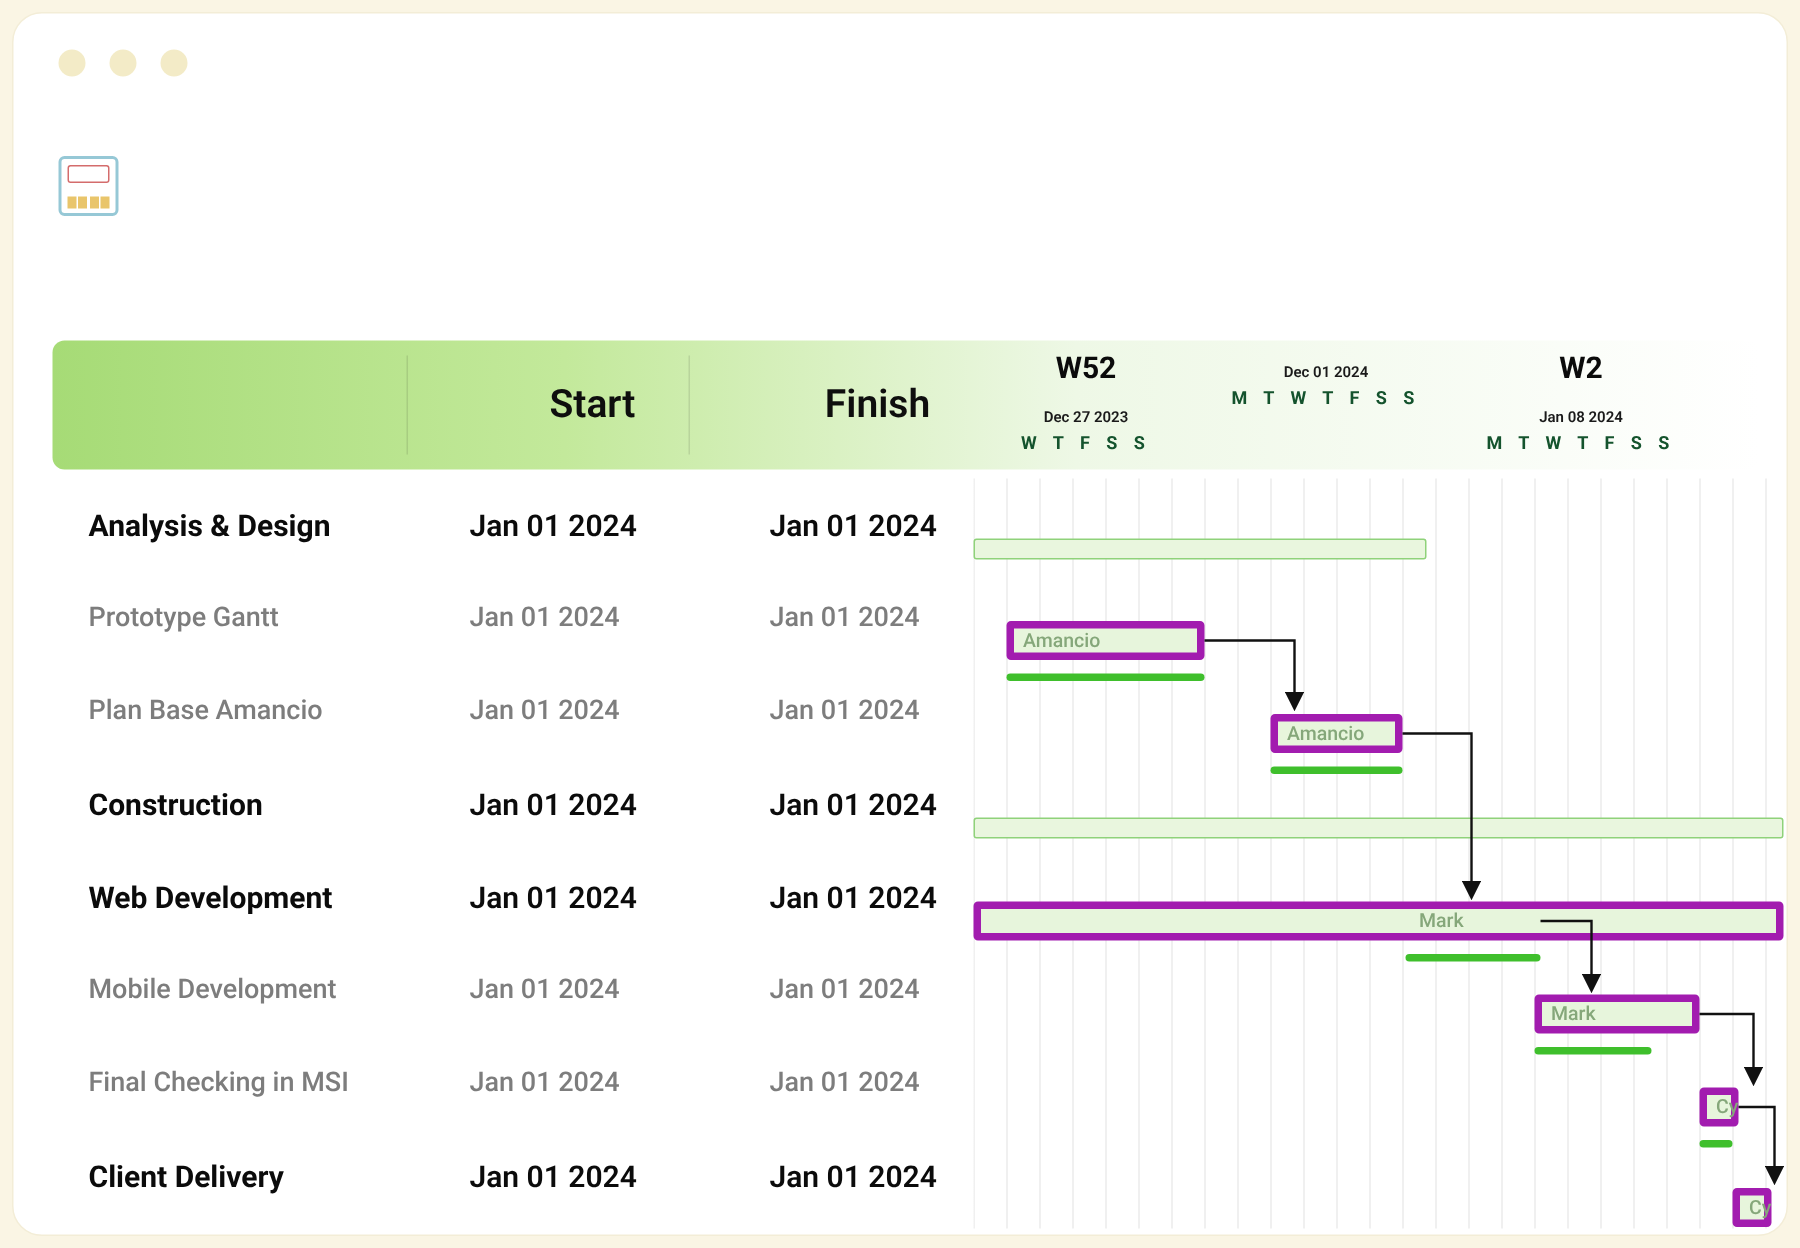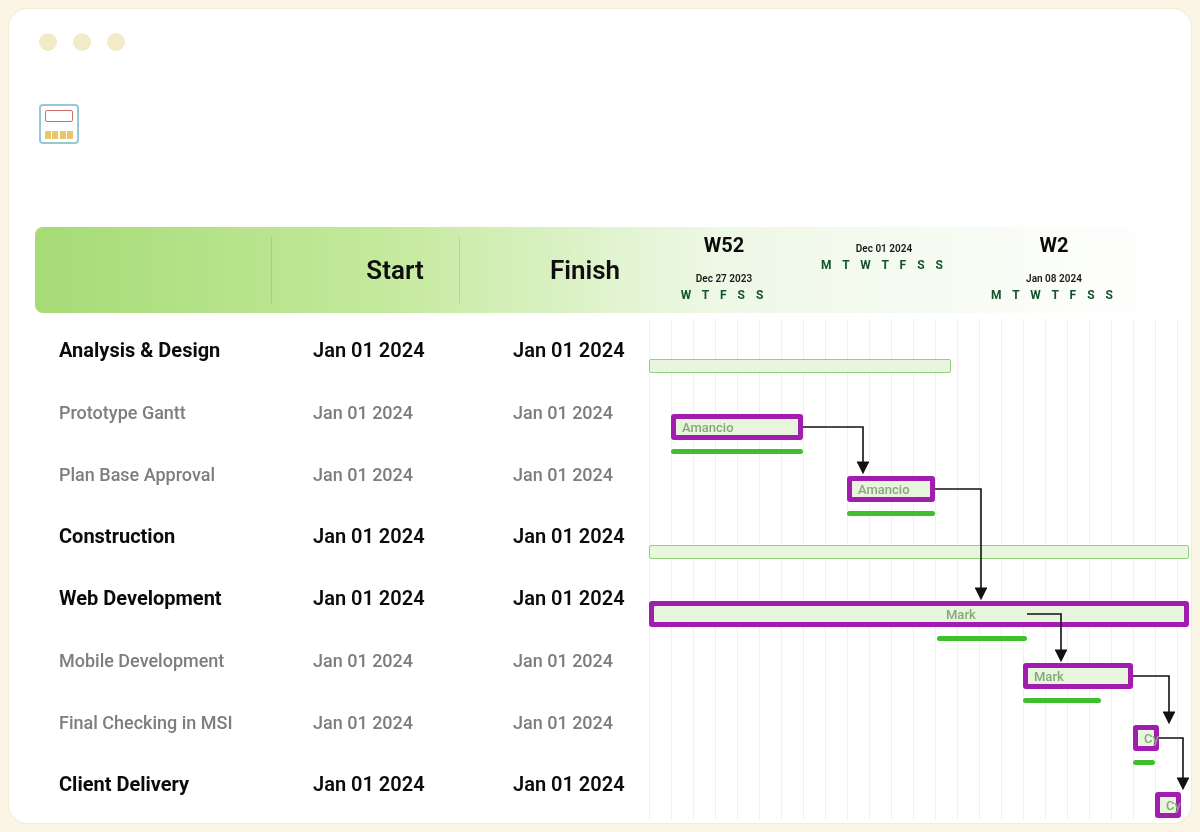--- a/index.html
+++ b/index.html
@@ -147,21 +147,21 @@
       <span class="name">Analysis &amp; Design</span>
       <span class="start">Jan 01 2024</span>
       <span class="finish">Jan 01 2024</span>
     </div>
     <div class="row minor">
       <span class="name">Prototype Gantt</span>
       <span class="start">Jan 01 2024</span>
       <span class="finish">Jan 01 2024</span>
     </div>
     <div class="row minor">
-      <span class="name">Plan Base Approval</span>
+      <span class="name">Plan Base Amancio</span>
       <span class="start">Jan 01 2024</span>
       <span class="finish">Jan 01 2024</span>
     </div>
     <div class="row major">
       <span class="name">Construction</span>
       <span class="start">Jan 01 2024</span>
       <span class="finish">Jan 01 2024</span>
     </div>
     <div class="row major">
       <span class="name">Web Development</span>

